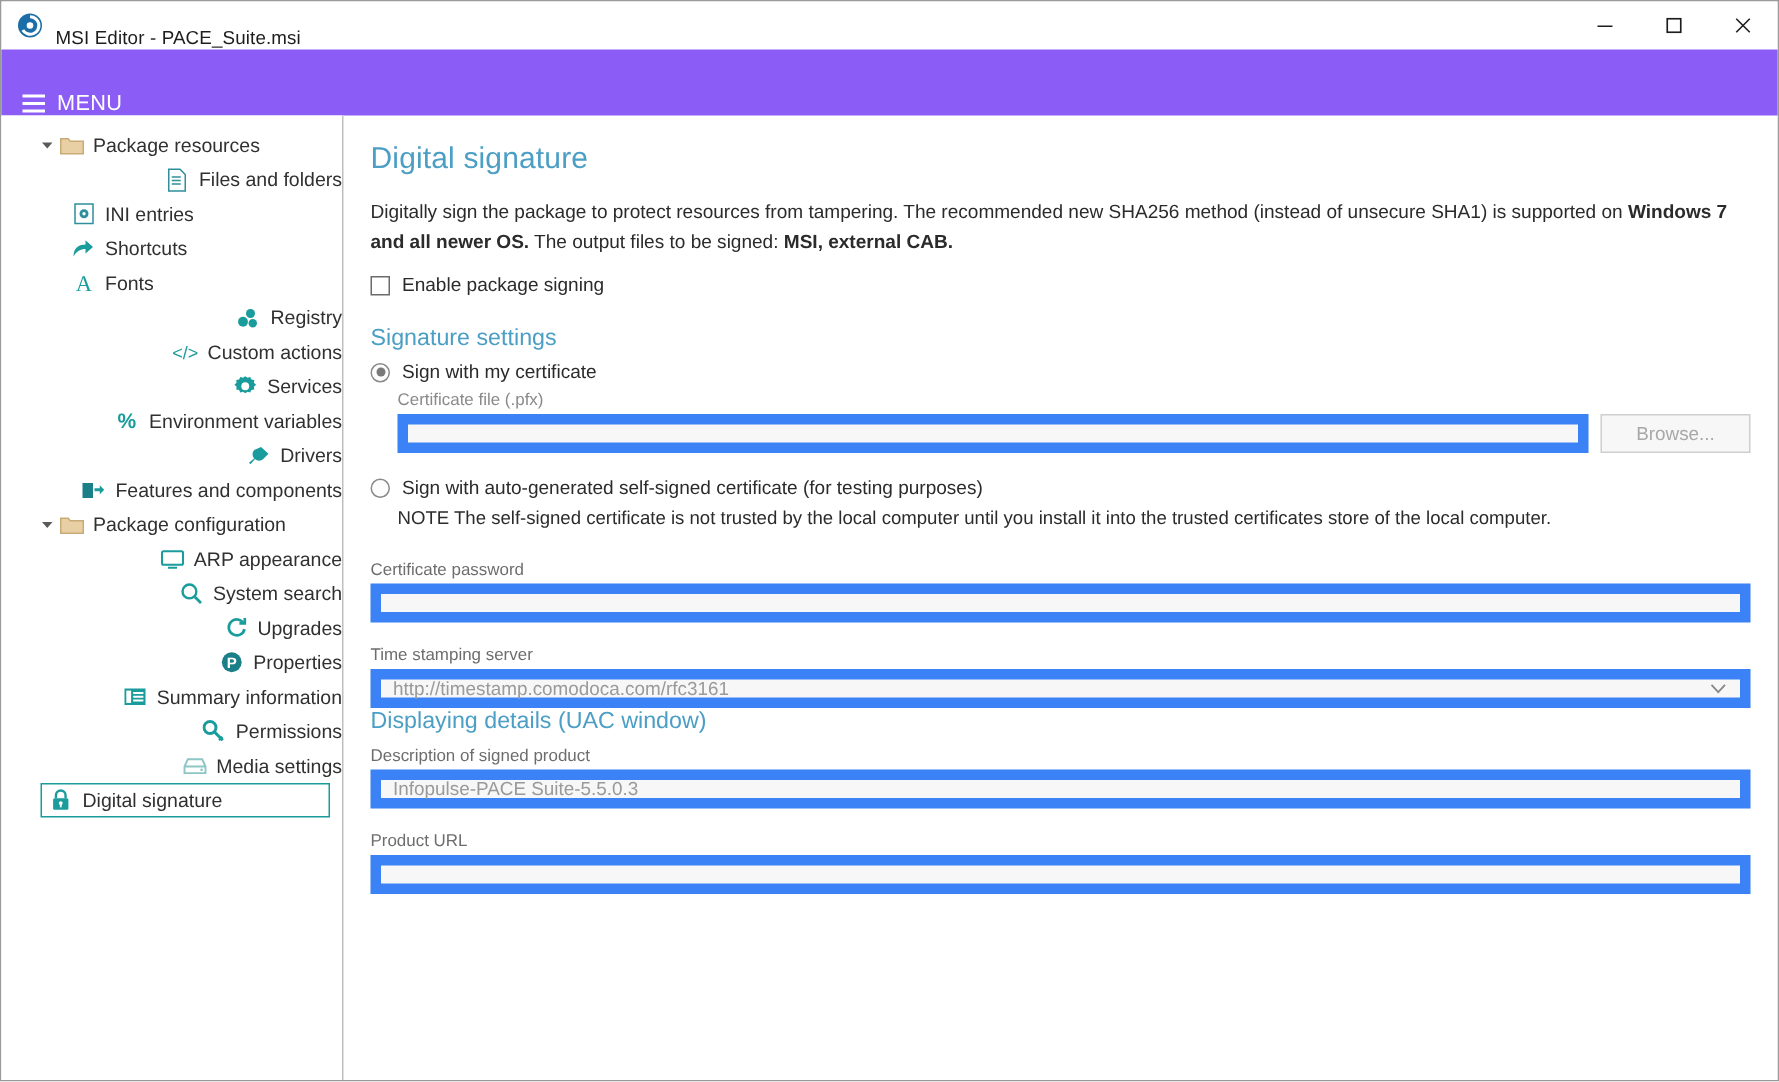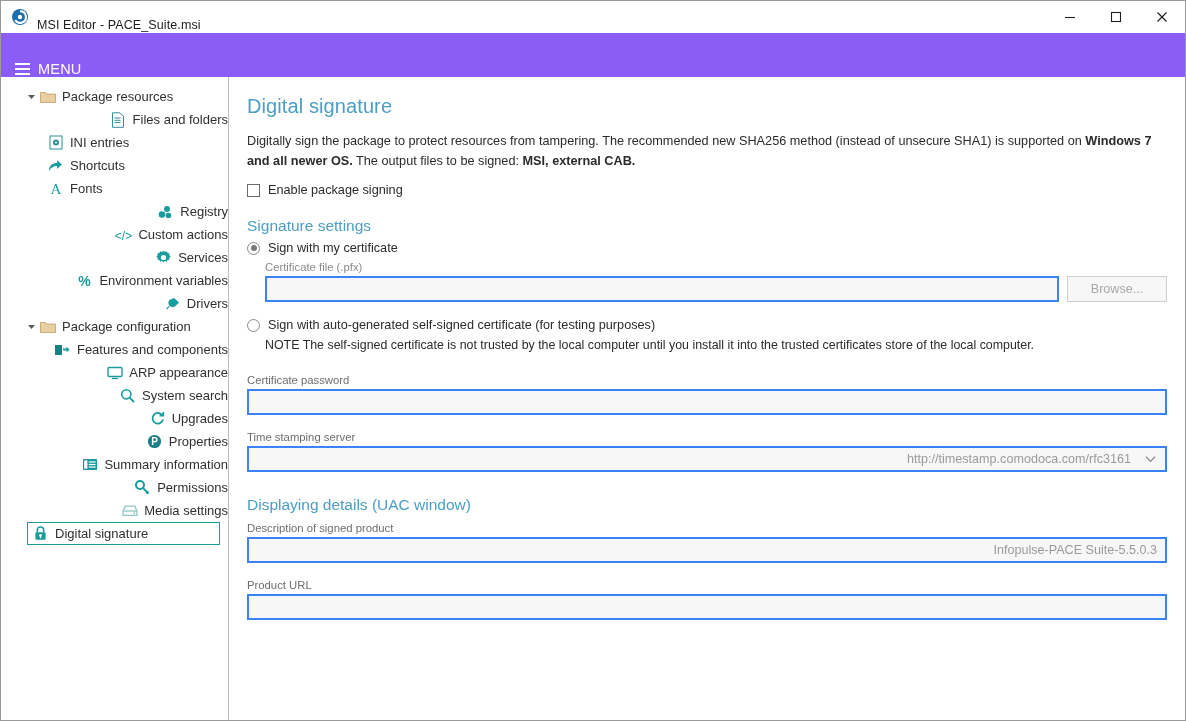--- a/index.html
+++ b/index.html
@@ -127,21 +127,21 @@
   .chkbox {
     width: 13px; height: 13px; border: 1px solid #6b6b6b; background: #fff;
     display: inline-block; flex: 0 0 auto;
   }
   .chk-lbl { font-size: 12.7px; color: #2b2b2b; }
 
   h2.sec-title {
     font-size: 15.5px; font-weight: normal; color: #4b9ec4;
     margin: 0 0 6px 0;
   }
-  h2.sec-title.spaced { margin-top: 24px; }
+  h2.sec-title.spaced { }
 
   .radio-row { display: flex; align-items: center; gap: 8px; margin-bottom: 4px; }
   .radio {
     width: 13px; height: 13px; border-radius: 50%;
     border: 1px solid #8a8a8a; background: #fdfdfd;
     display: inline-flex; align-items: center; justify-content: center;
     flex: 0 0 auto;
   }
   .radio.checked::after {
     content: ""; width: 6px; height: 6px; border-radius: 50%;
@@ -149,25 +149,24 @@
   }
   .radio-lbl { font-size: 12.7px; color: #2b2b2b; }
 
   .field-label {
     font-size: 11.3px; color: #8a8a8a; margin: 0 0 3px 0;
   }
   .field-label.dark { color: #6d6d6d; }
   .indent { margin-left: 18px; }
 
   .input {
-    height: 26px; background: #f7f7f7; border: 2px solid #3b82f6;
+    height: 26px; background: #f7f7f7; border: 7px solid #3b82f6;
     display: flex; align-items: center;
     font-size: 12.6px; color: #9a9a9a;
     padding: 0 8px;
-    justify-content: flex-end;
   }
   .input.wide { width: 100%; }
   .input-row { display: flex; align-items: center; gap: 8px; }
   .btn {
     height: 26px; min-width: 100px;
     background: #f7f7f7; border: 1px solid #cfcfcf;
     display: flex; align-items: center; justify-content: center;
     font-size: 12.6px; color: #a8a8a8;
   }
   .with-icon { position: relative; padding-right: 34px; }
@@ -323,42 +322,42 @@
 
       <div class="tree-item lvl2">
         <span class="ic">
           <svg width="15" height="14" viewBox="0 0 15 14">
               <path d="M9 1 L14 5.5 L10.5 9 C9 10.5 6.5 10.5 5 9 L2 12.5 L1 11.5 L4.5 8.5 C3 7 3 4.5 4.5 3 Z" fill="#1a9c9c"></path>
             </svg>
         </span>
         <span class="lbl">Drivers</span>
       </div>
 
+      <div class="tree-item lvl2">
+        <span class="ic">
+          <svg width="16" height="14" viewBox="0 0 16 14">
+              <path d="M1 2 h7 v10 h-7 z" fill="#1a7f86"></path>
+              <path d="M9 5.5 h3.5 v-2 l3 3 -3 3 v-2 h-3.5 z" fill="#1a9c9c"></path>
+            </svg>
+        </span>
+        <span class="lbl">Features and components</span>
+      </div>
+
       <div class="tree-item lvl1">
         <span class="tw">
           <svg width="9" height="9" viewBox="0 0 9 9">
               <path d="M1 3 L8 3 L4.5 7 Z" fill="#5a5a5a"></path>
             </svg>
         </span>
         <span class="ic">
           <svg width="16" height="14" viewBox="0 0 16 14">
               <path d="M0.5 2.5 h5 l1.3 1.6 h8.7 v8.4 h-15 z" fill="#e8cfa4" stroke="#c9ab78" stroke-width="1"></path>
             </svg>
         </span>
         <span class="lbl">Package configuration</span>
-      </div>
-
-      <div class="tree-item lvl2">
-        <span class="ic">
-          <svg width="16" height="14" viewBox="0 0 16 14">
-              <path d="M1 2 h7 v10 h-7 z" fill="#1a7f86"></path>
-              <path d="M9 5.5 h3.5 v-2 l3 3 -3 3 v-2 h-3.5 z" fill="#1a9c9c"></path>
-            </svg>
-        </span>
-        <span class="lbl">Features and components</span>
       </div>
 
       <div class="tree-item lvl2">
         <span class="ic">
           <svg width="16" height="14" viewBox="0 0 16 14">
               <rect x="1" y="1.5" width="14" height="9" rx="1" fill="none" stroke="#1a9c9c" stroke-width="1.4"></rect>
               <line x1="5" y1="12.5" x2="11" y2="12.5" stroke="#1a9c9c" stroke-width="1.4"></line>
             </svg>
         </span>
         <span class="lbl">ARP appearance</span>

